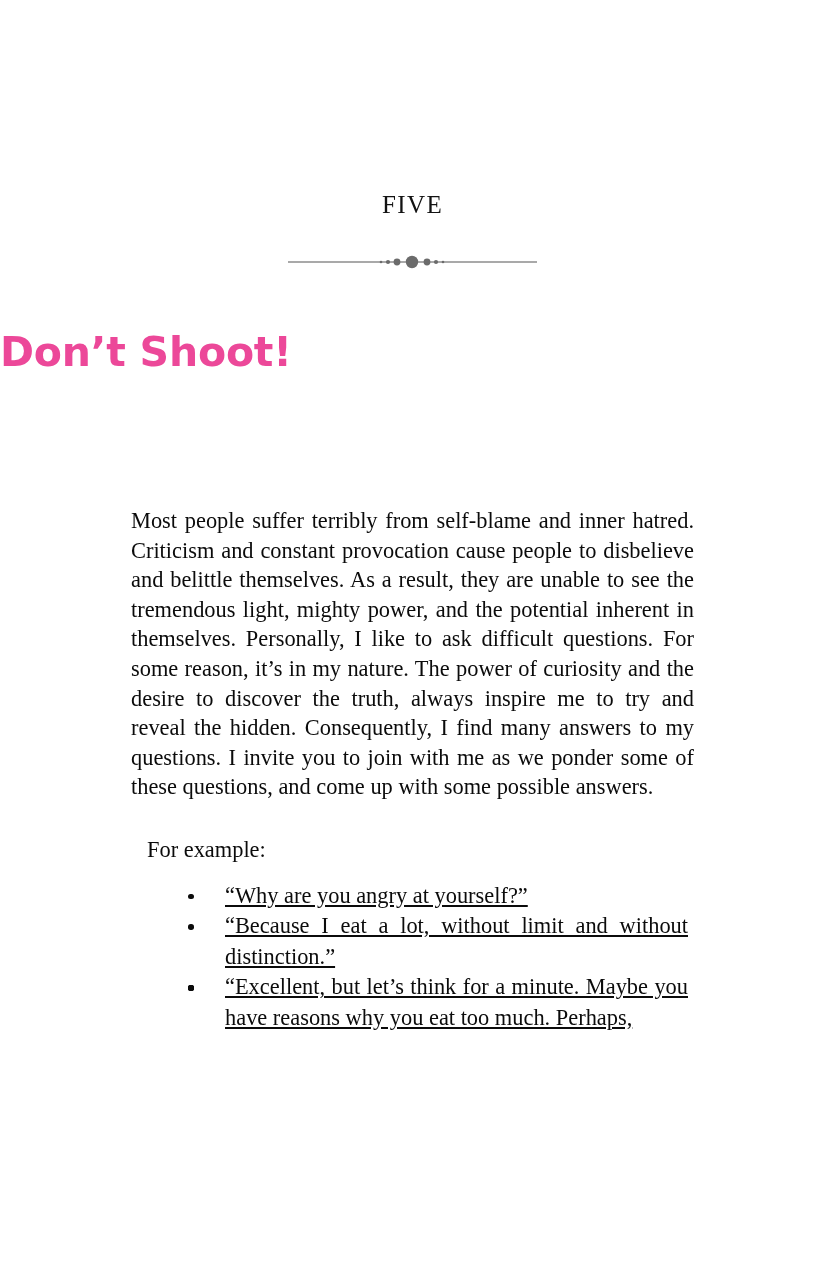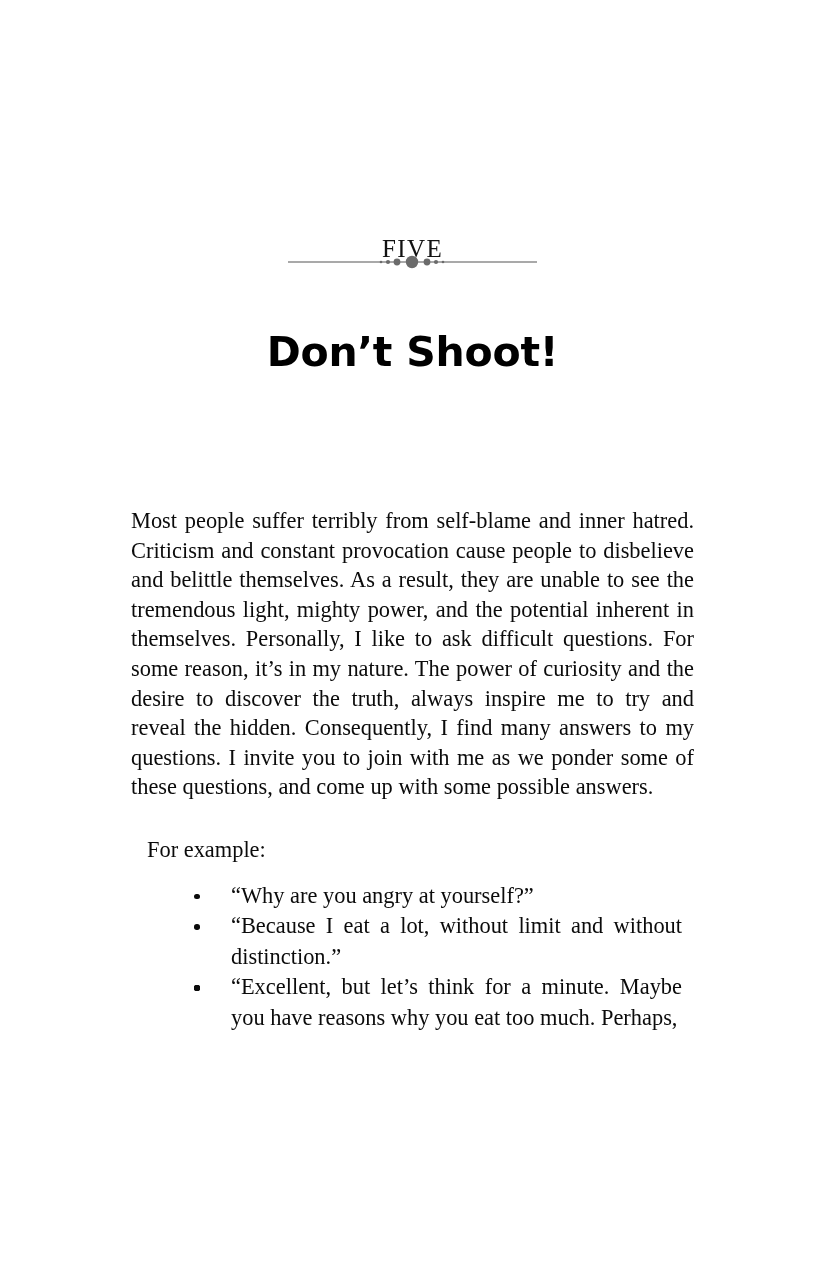--- a/index.html
+++ b/index.html
@@ -27,45 +27,43 @@
     position: absolute;
     top: 192px;
     left: 0;
     width: 825px;
     text-align: center;
     font-family: "Liberation Serif", "DejaVu Serif", serif;
     font-size: 25px;
     letter-spacing: 0.055em;
     color: #121212;
     line-height: 1;
-    margin-top: 44px;
   }
 
   .divider {
     position: absolute;
     top: 254px;
     left: 288px;
     width: 249px;
     height: 16px;
   }
   .divider svg {
     display: block;
   }
 
   .chapter-title {
     position: absolute;
     top: 303px;
     left: 0;
     width: 825px;
-    text-align: center;
     font-family: "DejaVu Sans", "Liberation Sans", sans-serif;
     font-weight: 700;
     font-size: 41px;
     letter-spacing: -0.005em;
-    color: #000000;
+    color: #ec4899;
     line-height: 1.08;
   }
 
   
   .body-block {
     position: absolute;
     top: 506px;
     left: 131px;
     width: 563px;
   }
@@ -84,23 +82,24 @@
     margin: 16px;
     margin-top: 33px;
     text-align: left;
     font-size: 22.4px;
     line-height: 29.6px;
     color: #0b0b0b;
   }
 
   ul.qa-list {
     list-style: none;
-    margin: 12px;
+    margin: 6px;
     padding: 0;
     margin-top: 2px;
+    text-decoration: underline;
   }
   ul.qa-list li {
     position: relative;
     padding-left: 88px;
     margin: 0;
     font-size: 22.4px;
     line-height: 30.6px;
     text-align: justify;
     text-justify: inter-word;
     color: #0b0b0b;

